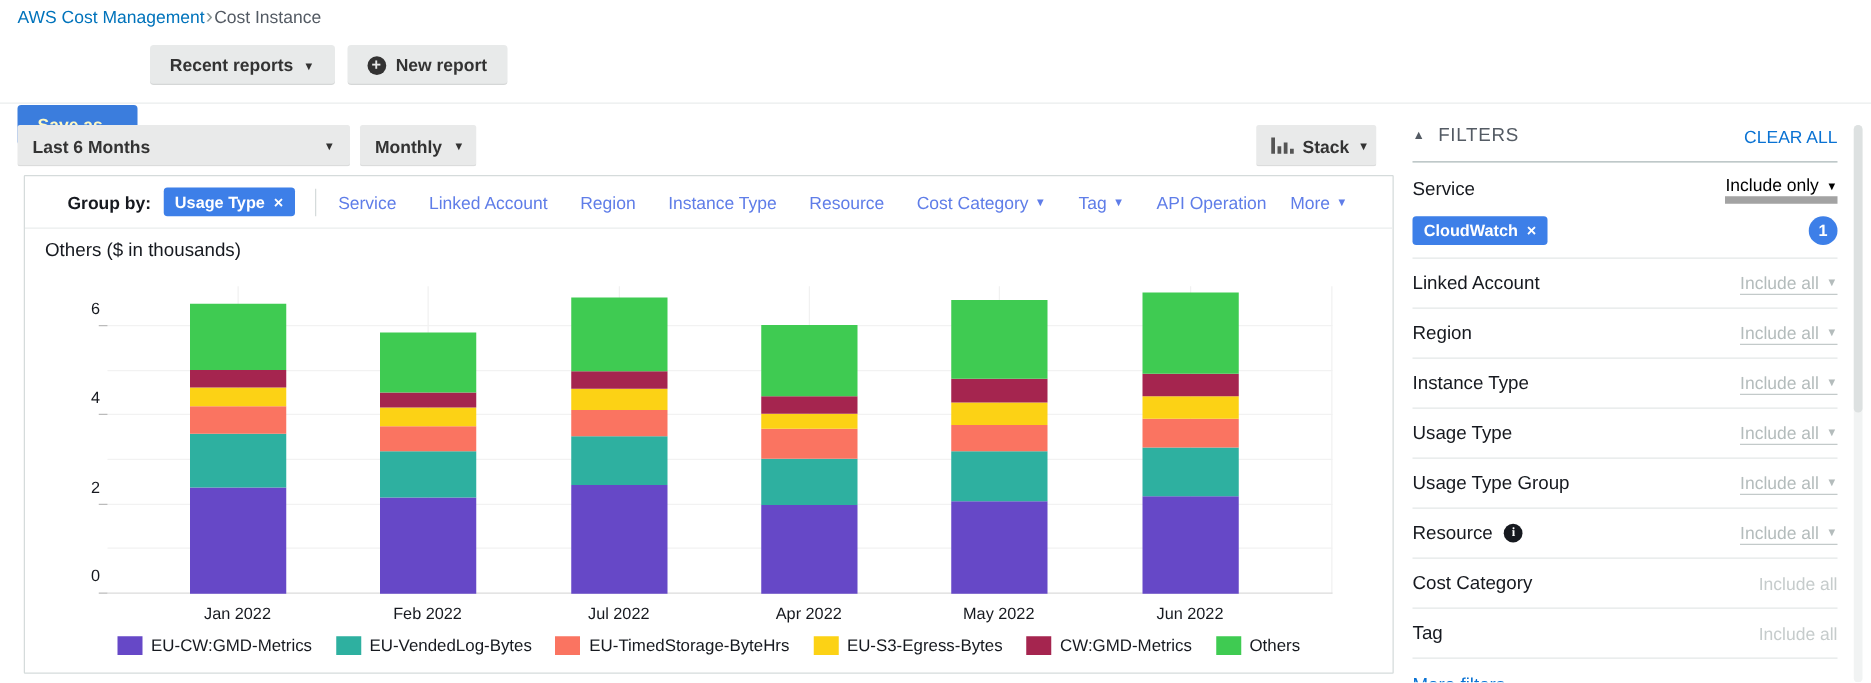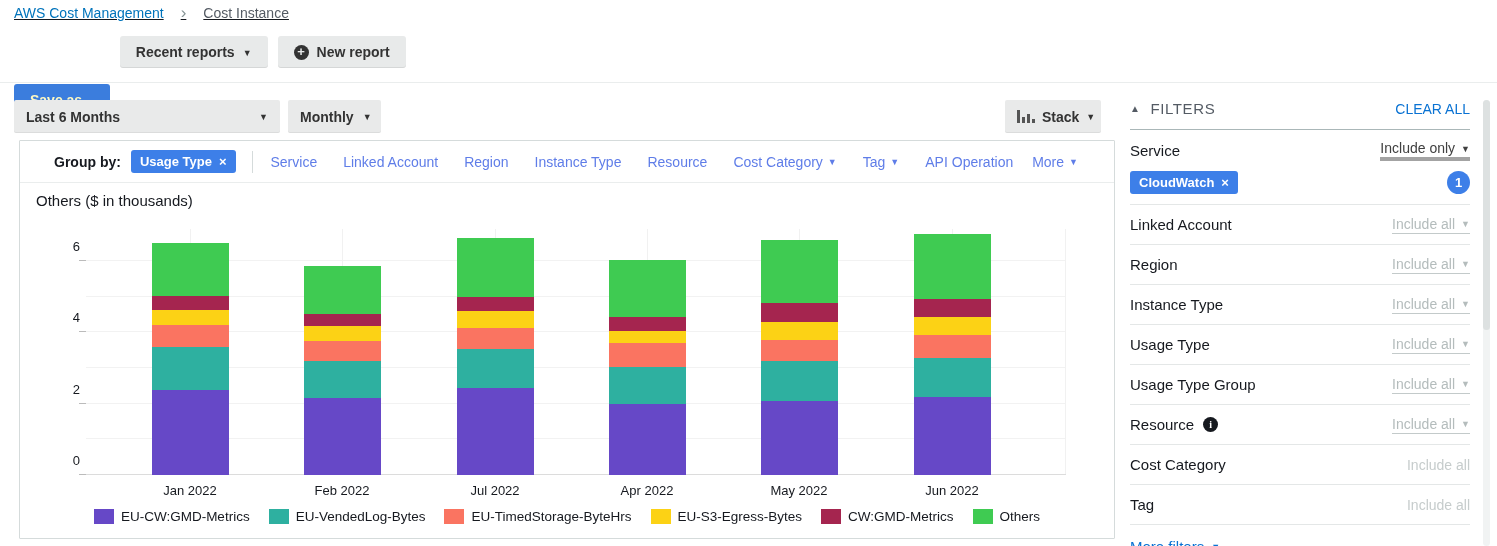--- a/index.html
+++ b/index.html
@@ -1,20 +1,20 @@
 <!DOCTYPE html>
 <html><head>
 <meta charset="utf-8">
 <style>
   * { margin:0; padding:0; box-sizing:border-box; }
   html,body { width:1497px; height:546px; background:#fff; font-family:"Liberation Sans", sans-serif; color:#16191f; }
   #app { position:relative; width:1497px; height:546px; overflow:hidden; background:#fff; }
 
   
-  .breadcrumb { position:absolute; top:5px; left:14px; font-size:14px; display:flex; align-items:center; gap:17px;text-decoration:underline; }
+  .breadcrumb { position:absolute; top:5px; left:14px; font-size:14px; display:flex; align-items:center; gap:1px; }
   .bc-link { color:#0073bb; cursor:pointer; }
   .bc-sep { color:#879596; font-size:17px; line-height:14px; }
   .bc-current { color:#545b64; }
 
   .toolbar { position:absolute; top:36px; left:14px; display:flex; gap:10px; }
   .btn { height:32px; display:inline-flex; align-items:center; gap:8px; padding:0 16px; font-size:14px; font-weight:bold; border-radius:3px; cursor:pointer; border:none; }
   .btn-primary { background:#3b7ddd; color:#fef9c3;margin-top:48px; }
   .btn-default { background:#e8eaea; color:#333; box-shadow:inset 0 -1px 0 rgba(0,0,0,.08); }
   .caret { font-size:9px; line-height:1; position:relative; top:1px; }
   .icon-circle-plus { width:15px; height:15px; border-radius:50%; background:#333; color:#e8eaea; font-size:13px; font-weight:bold; display:inline-flex; align-items:center; justify-content:center; line-height:1; padding-bottom:1px; }
@@ -60,21 +60,21 @@
   .filters { position:absolute; left:1130px; top:100px; width:340px; }
   .filters-header { display:flex; justify-content:space-between; align-items:center; padding-bottom:12px; border-bottom:1px solid #aab7b8; }
   .filters-title { color:#545b64; font-size:15px; letter-spacing:.6px; display:inline-flex; align-items:center; gap:10px; }
   .filters-title .tri { font-size:10px; color:#545b64; }
   .clear-all { color:#0972d3; font-size:14px; cursor:pointer; }
   .f-row { border-bottom:1px solid #e4e7e7; padding:10px 0; }
   .f-row-main { display:flex; justify-content:space-between; align-items:center; min-height:19px; }
   .f-label { font-size:15px; color:#16191f; display:inline-flex; align-items:center; gap:9px; }
   .info-icon { width:15px; height:15px; border-radius:50%; background:#16191f; color:#fff; font-size:10px; font-weight:bold; display:inline-flex; align-items:center; justify-content:center; font-family:"Liberation Serif", serif; }
   .f-mode { font-size:14px; display:inline-flex; align-items:center; gap:6px; cursor:pointer; }
-  .f-mode.active { color:#404040; border-bottom:4px solid #a3a3a3; padding-bottom:1px;align-items:center; }
+  .f-mode.active { color:#000000; border-bottom:6px solid #a3a3a3; padding-bottom:1px;align-items:center; }
   .f-mode.all { color:#b4bcbc; border-bottom:1px solid #c3caca; padding-bottom:1px; }
   .f-mode.plain { color:#c6cccc; border-bottom:none; }
   .f-tags { display:flex; justify-content:space-between; align-items:center; margin-top:10px; }
   .count-badge { width:23px; height:23px; border-radius:50%; background:#3d7fe8; color:#fff; font-size:13px; font-weight:bold; display:inline-flex; align-items:center; justify-content:center; }
   .more-filters { margin-top:13px; color:#0972d3; font-size:15px; display:inline-flex; align-items:center; gap:7px; cursor:pointer; }
 
   .scrollbar-track { position:absolute; left:1483px; top:100px; width:7px; height:446px; background:#f1f3f3; border-radius:4px; }
   .scrollbar-thumb { position:absolute; left:0; top:0; width:7px; height:230px; background:#dde1e1; border-radius:4px; }
 </style>
 </head>

